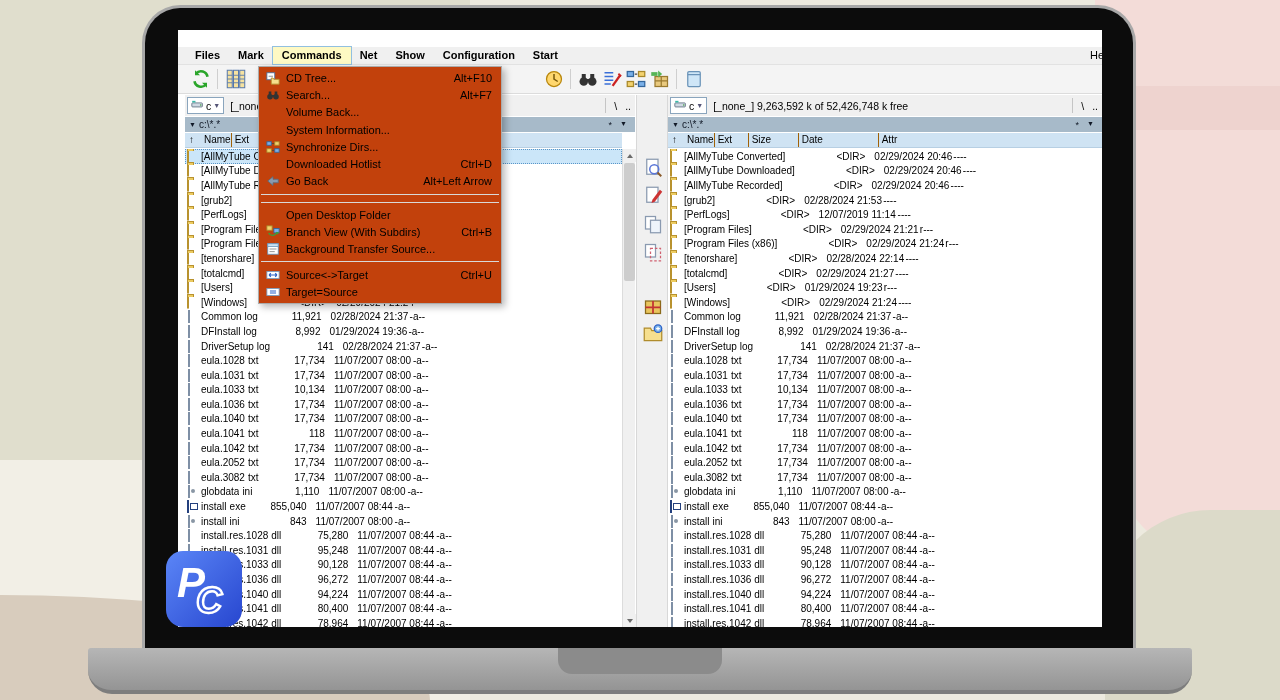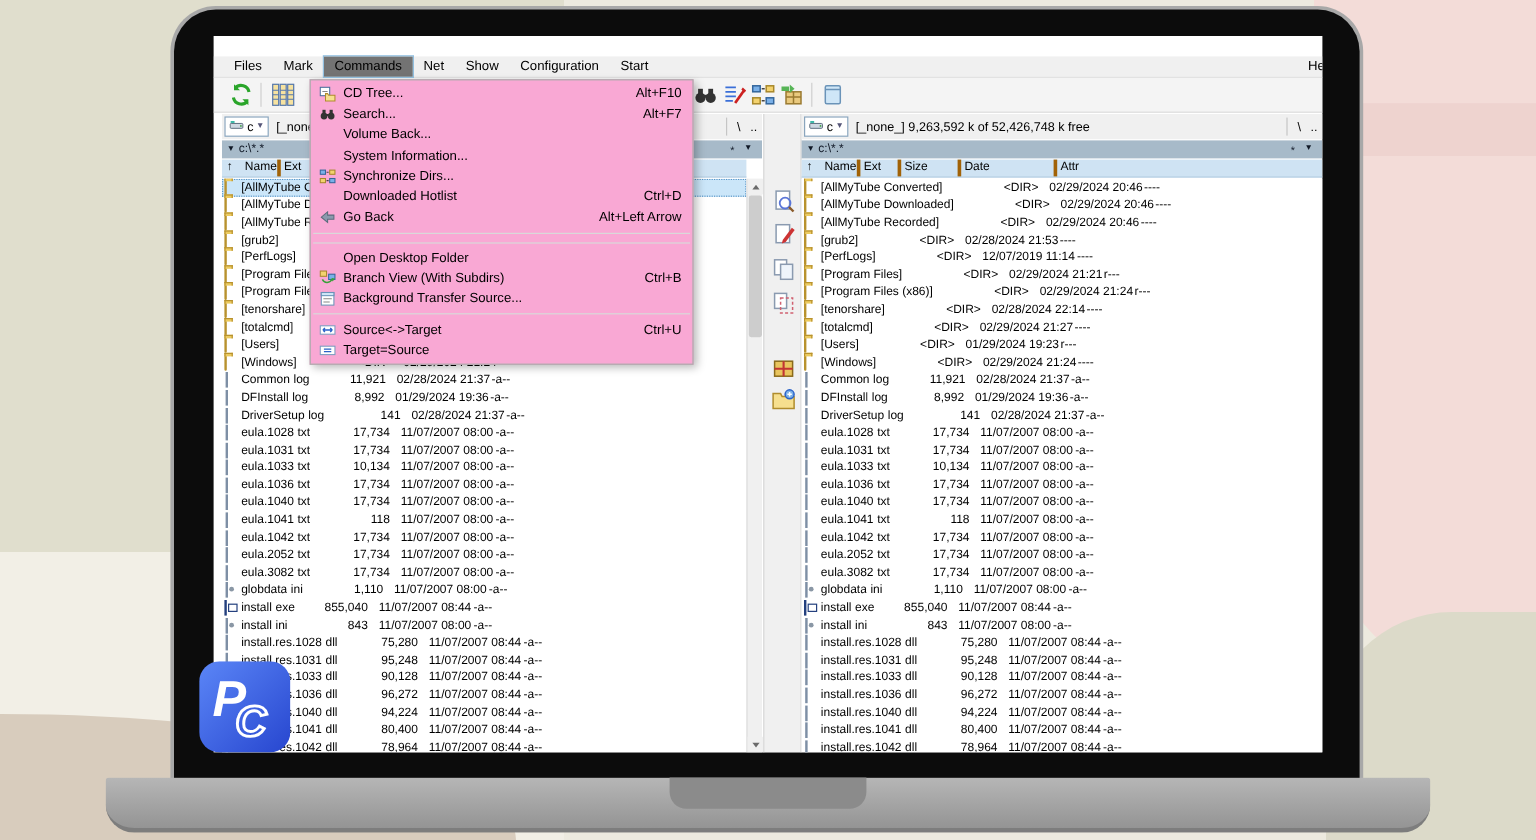--- a/index.html
+++ b/index.html
@@ -32,22 +32,22 @@
     background:#8b8b8b; border-radius:0 0 14px 14px; }
 
   
   .screen { position:absolute; left:178px; top:30px; width:924px; height:597px;
     background:#fff; overflow:hidden; z-index:2; font-size:10px; color:#000; }
 
   
   .menubar { position:absolute; left:0; top:17px; width:100%; height:18px;
     background:#f0f0f0; border-bottom:1px solid #e2e2e2; display:flex; align-items:stretch;
     font-size:11px; padding-left:8px; }
-  .menubar .mitem { padding:0 9px; line-height:17px; cursor:default; }
-  .menubar .mitem.active { background:#737373; outline:1px solid #92c0e0;text-align:right; }
+  .menubar .mitem { padding:0 9px; line-height:17px; cursor:default;font-weight:bold; }
+  .menubar .mitem.active { background:#fef9c3; outline:1px solid #92c0e0;text-align:right; }
   .menubar .help { position:absolute; left:908px; top:0; line-height:17px; padding:0 4px; }
 
   
   .toolbar { position:absolute; left:0; top:35px; width:100%; height:29px;
     background:#f4f4f4; border-bottom:1px solid #dcdcdc; }
   .tbicon { position:absolute; top:4px; width:20px; height:20px; }
   .tbicon svg { width:20px; height:20px; }
   .tbsep { position:absolute; top:4px; width:1px; height:20px; background:#cfcfcf; }
 
   
@@ -67,21 +67,21 @@
   .navbtn { padding:0 4px; font-size:10.5px; cursor:default; }
 
   .tabbar { position:absolute; left:0; top:22px; width:100%; height:15px;
     background:#a7bac9; color:#101826; display:flex; align-items:center;
     font-size:10px; padding:0 4px; }
   .tabbar .tab-arrow { font-size:7px; margin-right:3px; }
   .tabbar .tab-right { margin-left:auto; display:flex; gap:8px; font-size:9px; padding-right:4px; }
 
   .hdrrow { position:absolute; left:0; top:38px; height:15px; background:#cfe3f3;
     display:grid; align-items:center; font-size:10px; border-bottom:1px solid #b7cfe3; }
-  .hdr-cell { border-right:3px solid #a16207; padding-left:3px; height:100%;
+  .hdr-cell { border-right:1px solid #a16207; padding-left:3px; height:100%;
     line-height:14px; white-space:nowrap; overflow:hidden; }
   .grid-cols { grid-template-columns: 16px auto 34px 50px 80px 1fr; }
 
   .rows { position:absolute; left:0; top:54px; bottom:0; overflow:hidden; background:#fff; }
   .frow { display:grid; grid-template-columns:16px auto 34px 50px 80px 1fr;
     height:14.6px; align-items:center; font-size:10px; white-space:nowrap; }
   .frow.cursor { background:#cbe6f9; outline:1px dotted #5a96c8; outline-offset:-1px; }
   .c-name { overflow:hidden; } .c-ext { padding-left:3px; }
   .c-size { text-align:right; padding-right:4px; }
   .c-date { padding-left:5px; } .c-attr { padding-left:4px; }
@@ -121,22 +121,22 @@
   .sb-thumb { position:absolute; left:1px; top:14px; width:11px; height:118px;
     background:#cdcdcd; border-radius:2px; }
 
   
   .midstrip { position:absolute; left:458px; top:65px; bottom:0; width:32px;
     background:#f0f0f0; border-left:1px solid #d8d8d8; border-right:1px solid #d8d8d8; }
   .midicon { position:absolute; left:6px; width:20px; height:20px; }
   .midicon svg { width:20px; height:20px; }
 
   
-  .dropdown { position:absolute; left:80px; top:36px; width:320px; z-index:50;
-    background:#f9a8d4; border:1px solid #ababab; box-shadow:3px 3px 7px rgba(0,0,0,.28);
+  .dropdown { position:absolute; left:80px; top:36px; width:244px; z-index:50;
+    background:#c2410c; border:1px solid #ababab; box-shadow:3px 3px 7px rgba(0,0,0,.28);
     padding:2px 0; font-size:11px; }
   .dd-item { display:flex; align-items:center; height:17.3px; padding-right:9px; cursor:default; }
   .dd-ico { width:27px; flex:none; display:flex; justify-content:center; }
   .dd-ico svg { width:14px; height:14px; }
   .dd-label { white-space:nowrap; }
   .dd-short { margin-left:auto; padding-left:18px; white-space:nowrap; }
   .dd-sep { height:8px; display:flex; align-items:center; padding:0 2px; }
   .dd-sep::before { content:""; width:100%; height:1px; background:#d9d9d9; }
 
   

